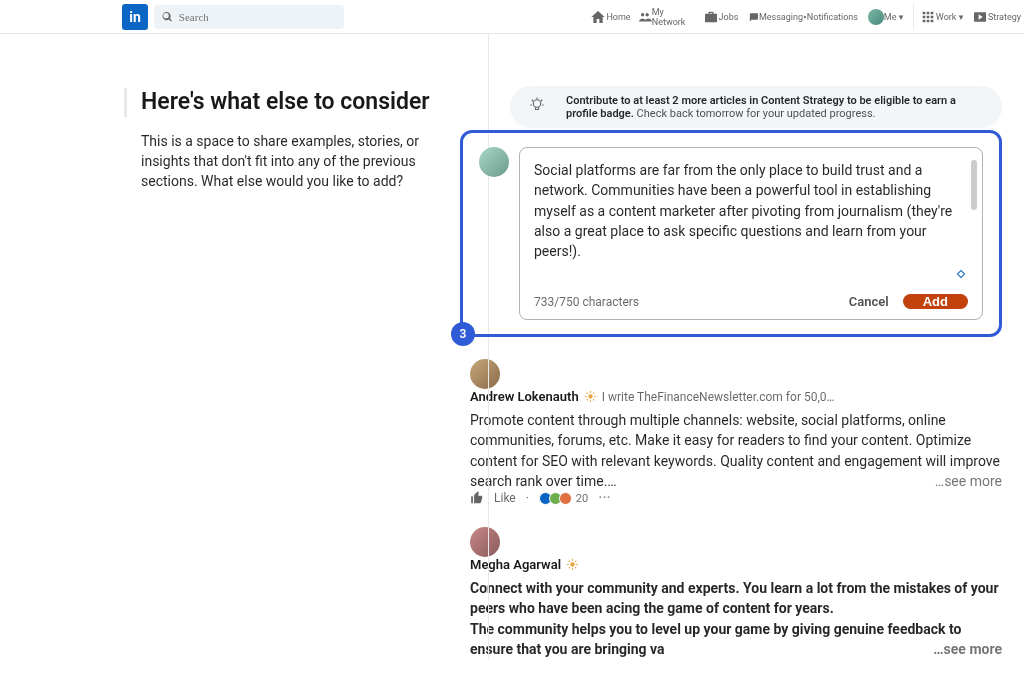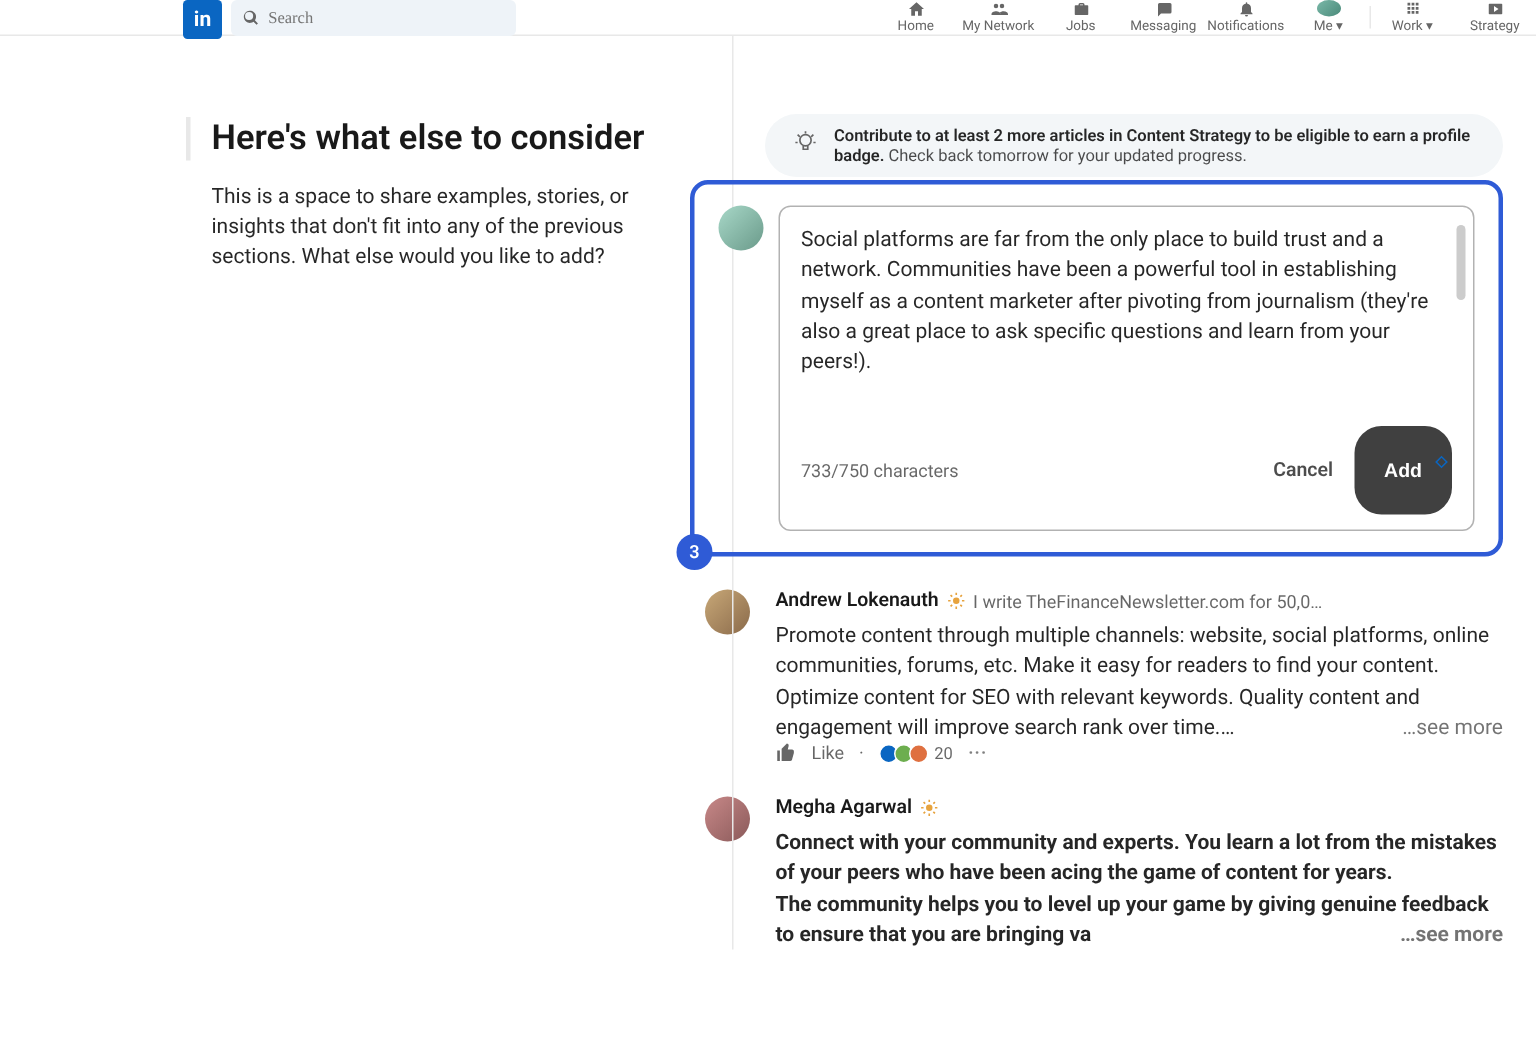--- a/index.html
+++ b/index.html
@@ -1,50 +1,50 @@
 <!DOCTYPE html>
 <html><head>
 <meta charset="utf-8">
 <style>
 * { box-sizing: border-box; margin: 0; padding: 0; }
 body { font-family: -apple-system, BlinkMacSystemFont, "Segoe UI", Roboto, Helvetica, Arial, sans-serif; background: #fff; color: rgba(0,0,0,0.9); width: 1024px; height: 700px; overflow: hidden; }
-.topnav { display: flex; height: 24px; border-bottom: 1px solid #e8e8e8; padding: 0 0 0 122px; }
+.topnav { display: flex; align-items: center; height: 34px; border-bottom: 1px solid #e8e8e8; padding: 0 0 0 122px; }
 .logo { width: 26px; height: 26px; background: #0a66c2; color: #fff; font-weight: 700; font-size: 14px; display: flex; align-items: center; justify-content: center; border-radius: 3px; margin-right: 6px; }
 .searchbox { display: flex; align-items: center; background: #eef3f8; border-radius: 4px; height: 24px; width: 190px; padding: 0 8px; }
 .searchbox svg { width: 12px; height: 12px; fill: #666; margin-right: 6px; }
 .searchbox input { border: none; background: transparent; font-size: 11px; width: 100%; outline: none; color: #666; font-family: Liberation Serif, serif; }
 .spacer { flex: 1; }
 .navitems { display: flex; align-items: stretch; height: 100%; }
-.navitem { display: flex; flex-direction: column; align-items: center; justify-content: center; width: 55px; font-size: 9px; color: #666; cursor: pointer; }
+.navitem { display: flex; align-items: center; justify-content: center; width: 55px; font-size: 9px; color: #666; cursor: pointer; }
 .navitem svg { width: 16px; height: 16px; fill: #666; }
 .navitem .lbl { margin-top: 1px; }
 .navitem.avatar-item .av { width: 16px; height: 16px; border-radius: 50%; background: linear-gradient(135deg,#7ab8a8,#4a8a7a); }
 .divider-v { width: 1px; background: #e8e8e8; margin: 4px 0; }
 .content { display: flex; }
 .leftcol { width: 488px; padding: 54px 40px 0 124px; border-right: 0px solid #e8e8e8; }
 .leftcol h1 { font-size: 23px; font-weight: 600; border-left: 3px solid #e8e8e8; padding-left: 14px; margin-bottom: 14px; line-height: 1.25; }
 .leftcol p { font-size: 14px; color: rgba(0,0,0,0.85); padding-left: 17px; line-height: 1.45; }
 .rightcol { flex: 1; padding: 0 22px 0 0; position: relative; }
 .divline { position: absolute; left: 0; top: 0; bottom: 0; width: 1px; background: #e8e8e8; }
-.pillbox { display: flex; align-items: flex-start; background: #f3f6f8; border-radius: 999px 999px 999px 999px; padding: 8px 18px; margin: 52px 0 0 22px; font-size: 11px; color: rgba(0,0,0,0.7); }
+.pillbox { display: flex; align-items: flex-start; background: #f3f6f8; border-radius: 999px 999px 999px 999px; padding: 8px 18px; margin: 52px 0 0 22px; font-size: 11px; color: rgba(0,0,0,0.7); gap: 10px; }
 .pillbox svg { width: 18px; height: 18px; margin-right: 10px; flex-shrink: 0; margin-top: 2px; }
 .pillbox b { font-weight: 600; color: rgba(0,0,0,0.85); }
 .highlight-box { border: 3px solid #2f5bd6; border-radius: 12px; margin: 2px 0 0 -28px; padding: 14px 16px 14px 16px; position: relative; }
 .highlight-box .badge { position: absolute; left: -12px; bottom: -12px; width: 24px; height: 24px; border-radius: 50%; background: #2f5bd6; color: #fff; display: flex; align-items: center; justify-content: center; font-size: 12px; font-weight: 600; }
 .comment-compose { display: flex; gap: 10px; }
 .avatar { width: 30px; height: 30px; border-radius: 50%; flex-shrink: 0; background: linear-gradient(135deg,#a8d8c8,#6a9a8a); }
 .textbox { flex: 1; border: 1px solid rgba(0,0,0,0.3); border-radius: 8px; padding: 12px 14px 10px 14px; position: relative; }
 .textbox .tx { font-size: 14px; color: rgba(0,0,0,0.85); line-height: 1.45; min-height: 120px; padding-right: 12px; }
 .textbox .scroll { position: absolute; right: 5px; top: 12px; width: 6px; height: 50px; background: #ccc; border-radius: 3px; }
 .textbox .diamond { position: absolute; right: 18px; bottom: 42px; width: 6px; height: 6px; border: 1px solid #0a66c2; transform: rotate(45deg); }
 .textbox .footer { display: flex; align-items: center; margin-top: 14px; font-size: 12px; color: rgba(0,0,0,0.6); }
 .textbox .footer .sp { flex: 1; }
 .cancel-btn { font-size: 13px; color: rgba(0,0,0,0.7); font-weight: 600; margin-right: 14px; cursor: pointer; }
-.add-btn { background: #404040; color: #fff; border: none; border-radius: 18px; padding: 22px 20px; font-size: 13px; font-weight: 600; cursor: pointer; }
-.post { display: flex; gap: 17px; margin: 22px 0 0 -18px; }
+.add-btn { background: #c2410c; color: #fff; border: none; border-radius: 18px; padding: 0 20px; font-size: 13px; font-weight: 600; cursor: pointer; }
+.post { display: flex; gap: 0; margin: 22px 0 0 -18px; flex-direction: column; }
 .post .avatar.p1 { background: linear-gradient(135deg,#c8a878,#8a6a4a); }
 .post .avatar.p2 { background: linear-gradient(135deg,#c88888,#8a5a5a); }
 .post-body { flex: 1; }
 .post-head { font-size: 12px; color: rgba(0,0,0,0.6); margin-bottom: 6px; display: flex; align-items: center; gap: 5px; }
 .post-head b { font-size: 13px; color: rgba(0,0,0,0.9); font-weight: 600; }
 .sunicon { width: 13px; height: 13px; }
 .post-text { font-size: 14px; color: rgba(0,0,0,0.85); line-height: 1.45; }
 .seemore { color: rgba(0,0,0,0.55); float: right; font-size: 14px; cursor: pointer; }
 .actions { display: flex; align-items: center; gap: 10px; font-size: 12px; color: rgba(0,0,0,0.6); }
 .actions svg { width: 14px; height: 14px; fill: rgba(0,0,0,0.6); }

